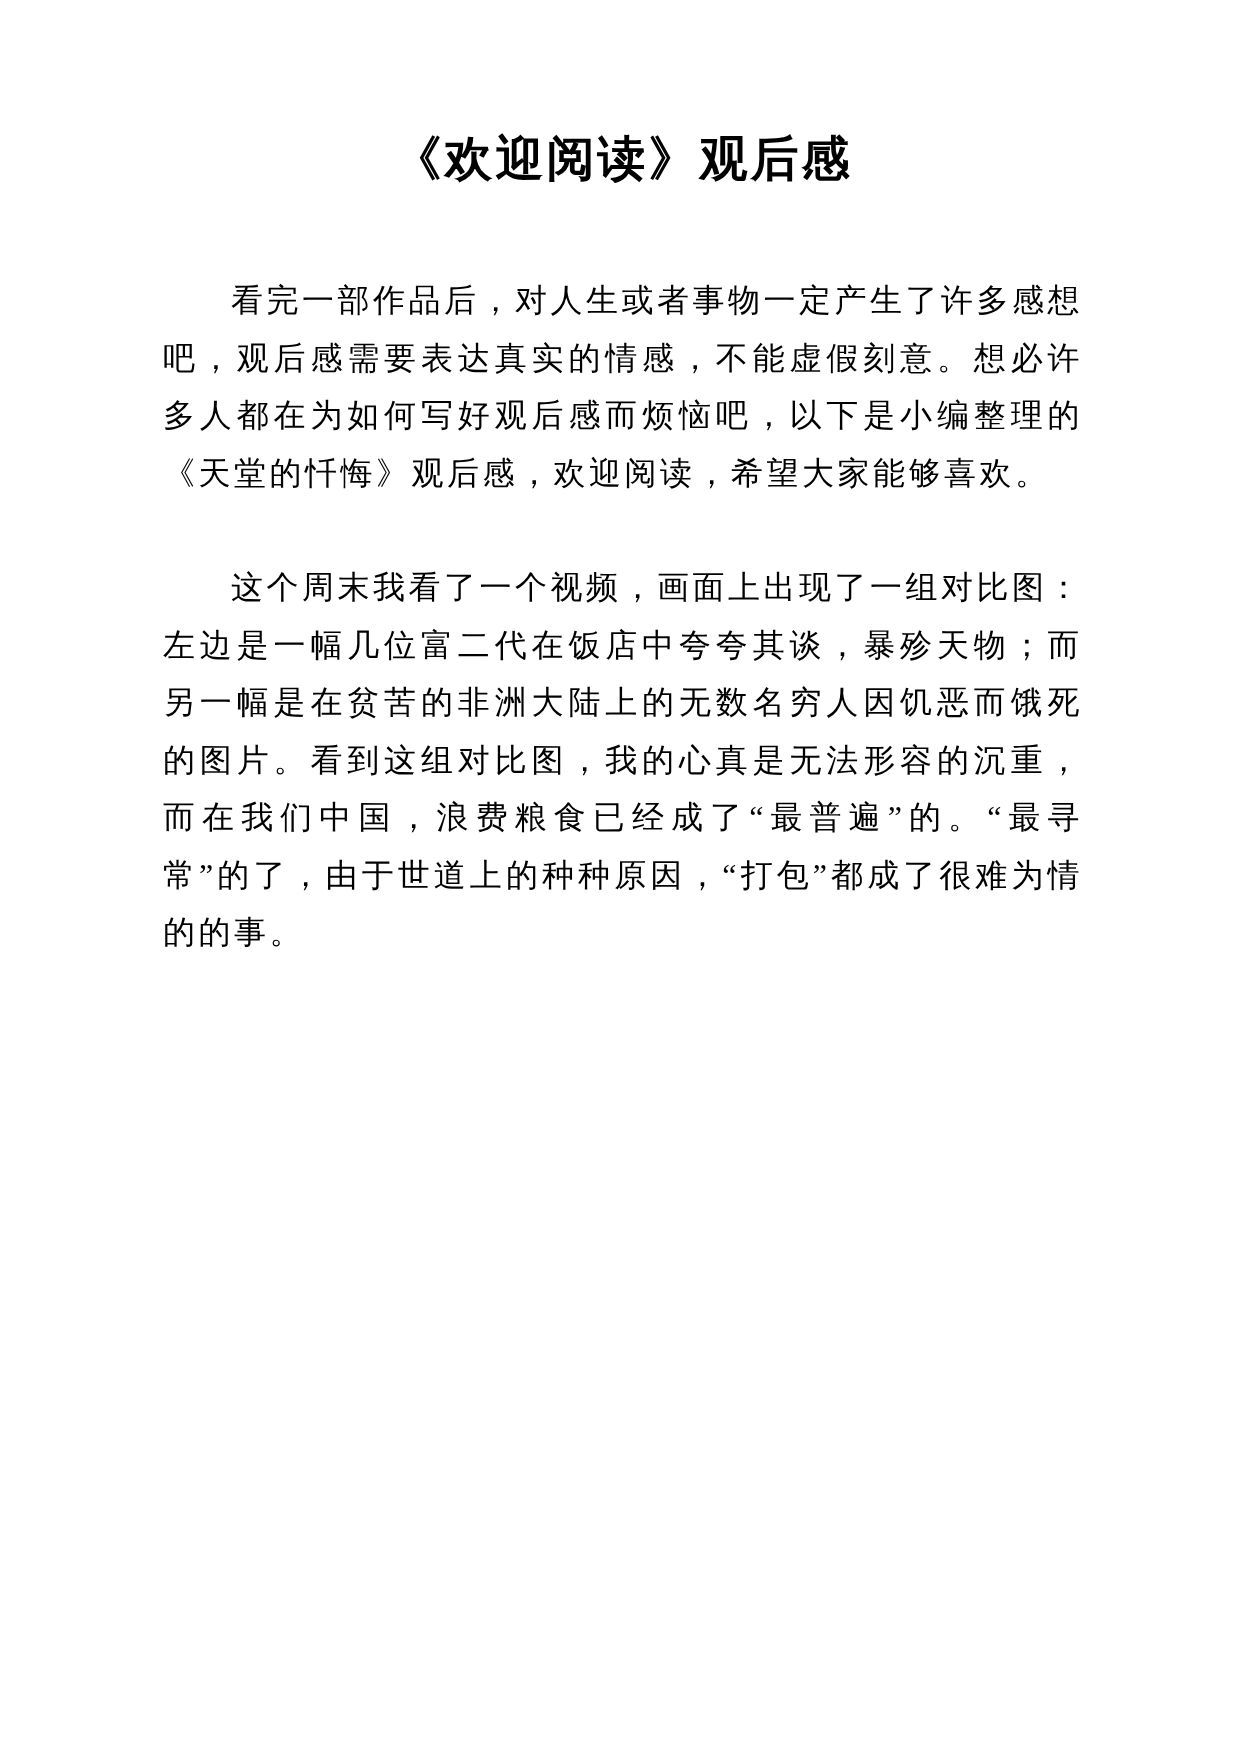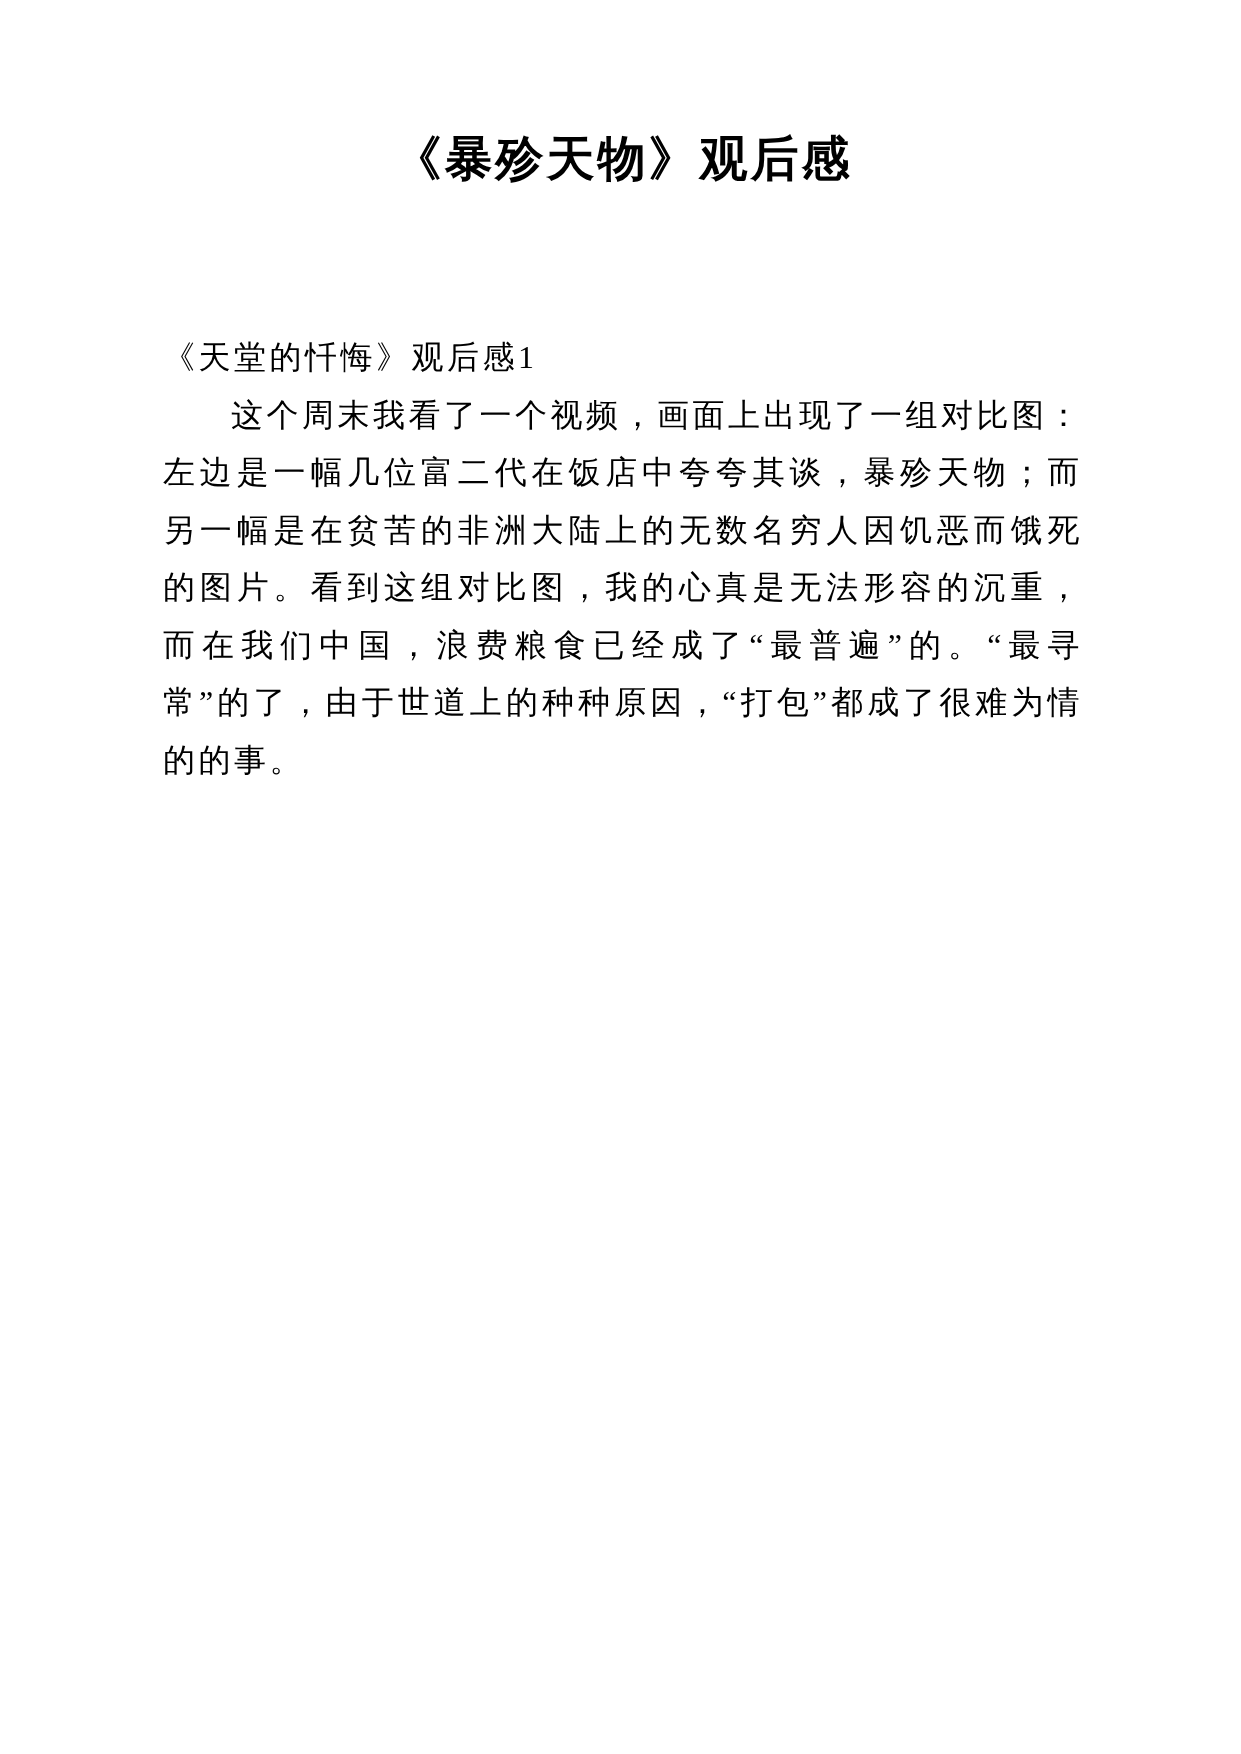--- a/index.html
+++ b/index.html
@@ -41,23 +41,23 @@
     text-indent: 68px;
   }
   .blank-line {
     height: 57px;
   }
 </style>
 </head>
 <body>
 
 <div class="page">
-  <h1 class="doc-title">《暴殄天物》观后感</h1>
+  <h1 class="doc-title">《欢迎阅读》观后感</h1>
 
+  <p class="body-para indent">看完一部作品后，对人生或者事物一定产生了许多感想吧，观后感需要表达真实的情感，不能虚假刻意。想必许多人都在为如何写好观后感而烦恼吧，以下是小编整理的《天堂的忏悔》观后感，欢迎阅读，希望大家能够喜欢。</p>
 
   <div class="blank-line"></div>
 
-  <p class="body-para">《天堂的忏悔》观后感1</p>
 
 
   <p class="body-para indent">这个周末我看了一个视频，画面上出现了一组对比图：左边是一幅几位富二代在饭店中夸夸其谈，暴殄天物；而另一幅是在贫苦的非洲大陆上的无数名穷人因饥恶而饿死的图片。看到这组对比图，我的心真是无法形容的沉重，而在我们中国，浪费粮食已经成了“最普遍”的。“最寻常”的了，由于世道上的种种原因，“打包”都成了很难为情的的事。</p>
 
 </div>
 
 </body></html>

